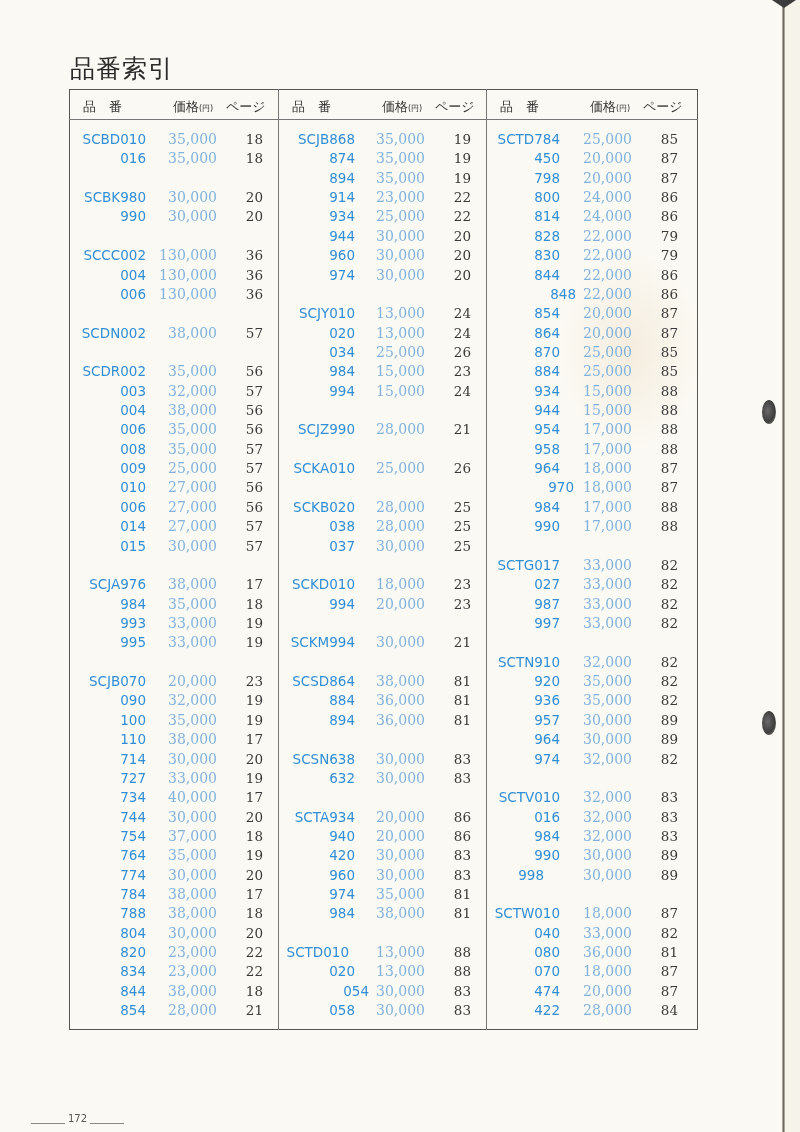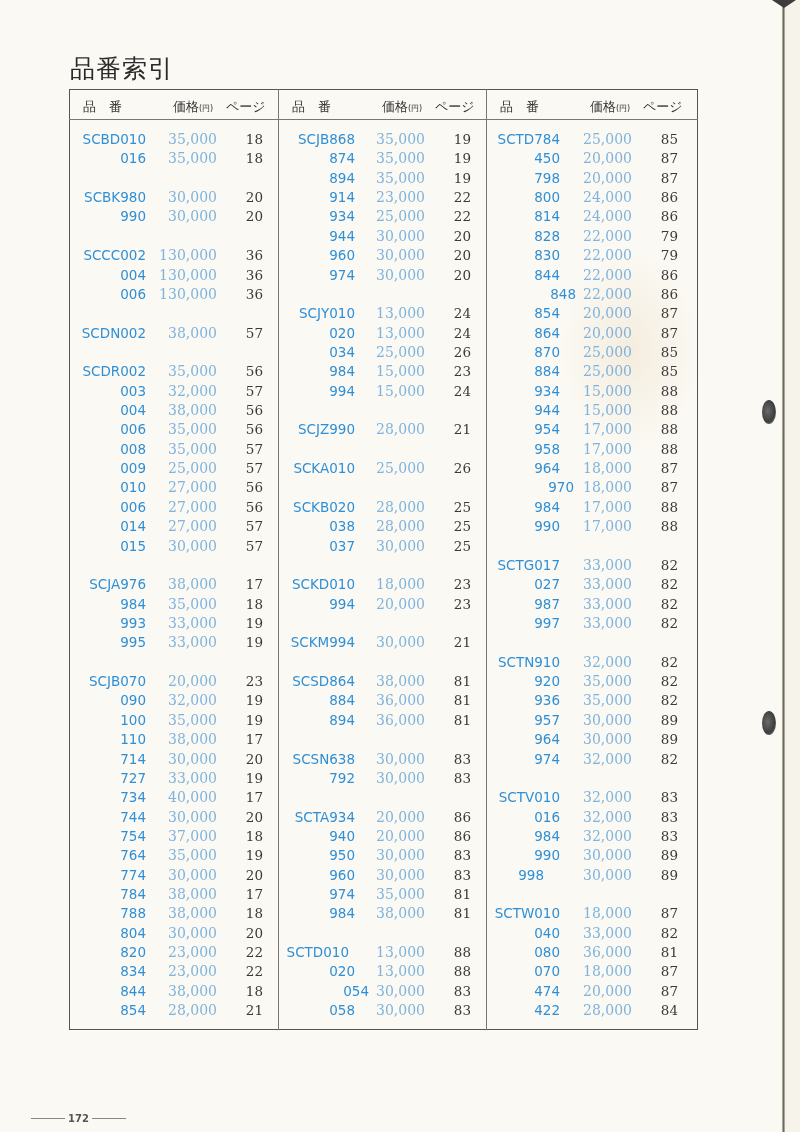--- a/index.html
+++ b/index.html
@@ -47,21 +47,21 @@
   .price {
     position: absolute; top: 0; color: #7fb3dd; text-align: right;
     font-family: "DejaVu Serif", serif; font-size: 14px;
   }
   .page {
     position: absolute; top: 0; color: #3a3a3a; text-align: right;
     font-family: "DejaVu Serif", serif; font-size: 13.5px;
   }
   .footer {
     position: absolute; left: 28px; top: 1113px; font-size: 10px; color: #555;
-    display: flex; align-items: center; font-weight: bold;
+    display: flex; align-items: flex-end;
   }
   .footer .line { display: inline-block; width: 34px; border-top: 1px solid #888; margin: 0 3px; }
   .spine {
     position: absolute; left: 782px; top: 0; width: 3px; height: 1132px;
     background: linear-gradient(to right, #c9c4b8, #6e685c, #c9c4b8);
   }
   .spine-right { position: absolute; left: 785px; top: 0; width: 15px; height: 1132px; background: #f6f3ea; }
   .hole {
     position: absolute; left: 762px; width: 14px; height: 24px; border-radius: 50%;
     background: radial-gradient(ellipse at 40% 45%, #6b6b6b, #3d3d3d 60%, #c9c0b0);
@@ -439,37 +439,37 @@
         <span class="price" style="right:61px">36,000</span>
         <span class="page" style="right:15px">81</span>
       </div>
       <div class="row"></div>
       <div class="row">
         <span class="code" style="right:131px">SCSN638</span>
         <span class="price" style="right:61px">30,000</span>
         <span class="page" style="right:15px">83</span>
       </div>
       <div class="row">
-        <span class="code" style="right:131px">792</span>
+        <span class="code" style="right:131px">632</span>
         <span class="price" style="right:61px">30,000</span>
         <span class="page" style="right:15px">83</span>
       </div>
       <div class="row"></div>
       <div class="row">
         <span class="code" style="right:131px">SCTA934</span>
         <span class="price" style="right:61px">20,000</span>
         <span class="page" style="right:15px">86</span>
       </div>
       <div class="row">
         <span class="code" style="right:131px">940</span>
         <span class="price" style="right:61px">20,000</span>
         <span class="page" style="right:15px">86</span>
       </div>
       <div class="row">
-        <span class="code" style="right:131px">950</span>
+        <span class="code" style="right:131px">420</span>
         <span class="price" style="right:61px">30,000</span>
         <span class="page" style="right:15px">83</span>
       </div>
       <div class="row">
         <span class="code" style="right:131px">960</span>
         <span class="price" style="right:61px">30,000</span>
         <span class="page" style="right:15px">83</span>
       </div>
       <div class="row">
         <span class="code" style="right:131px">974</span>

